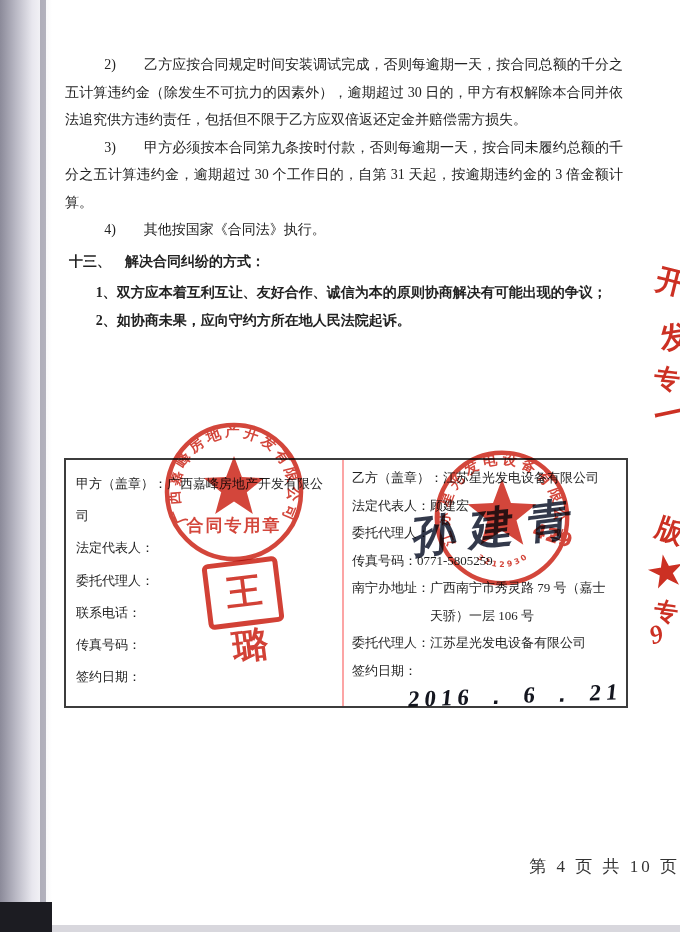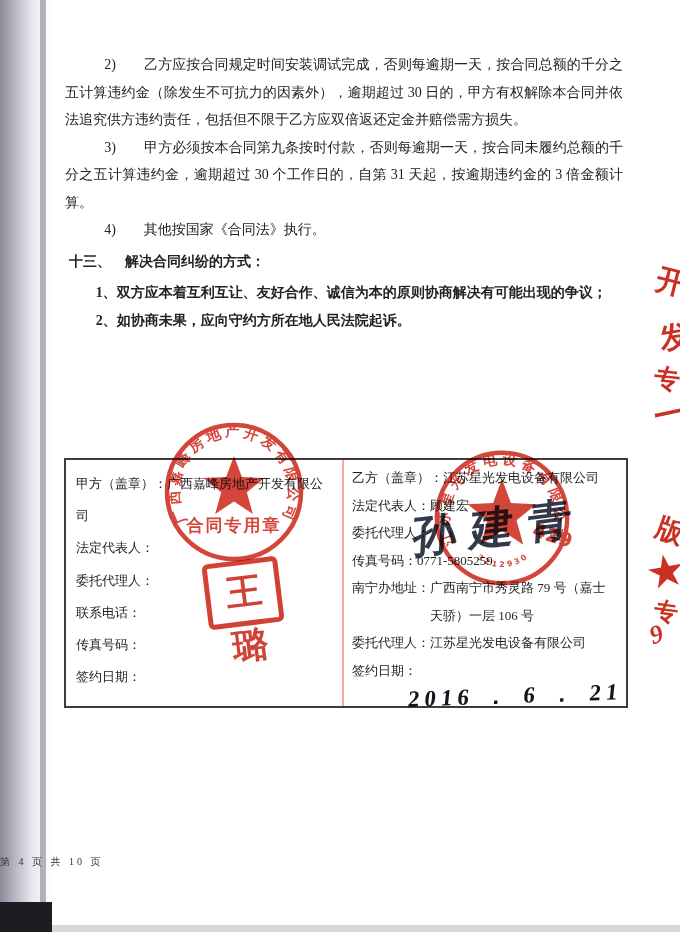--- a/index.html
+++ b/index.html
@@ -38,22 +38,22 @@
     font-family:"Liberation Serif","DejaVu Serif",serif;}
   .handwrite-sign{position:absolute;left:412px;top:498px;font-size:44px;color:#1c2337;
     transform:rotate(-7deg) skewX(-10deg);letter-spacing:14px;font-weight:600;
     font-family:"DejaVu Serif",serif;mix-blend-mode:multiply;opacity:.9;}
   .handwrite-date{position:absolute;left:408px;top:680px;font-size:23px;color:#14161f;
     transform:rotate(-2deg) skewX(-8deg);letter-spacing:5px;font-weight:600;
     mix-blend-mode:multiply;}
   .edge-frag{position:absolute;color:#cc3023;font-weight:bold;mix-blend-mode:multiply;}
   .edge-frag span{position:absolute;display:block;}
   
-  .footer{position:absolute;left:0;top:855px;width:680px;text-align:left;
-    font-size:10px;letter-spacing:3px;color:#333;}
+  .footer{position:absolute;left:0;top:855px;width:680px;text-align:right;
+    font-size:17px;letter-spacing:3px;color:#333;}
 </style>
 </head>
 <body>
 
 <div class="page">
 
   <div class="scan-left"></div>
   <div class="scan-left-line"></div>
   <div class="scan-bottom"></div>
   <div class="scan-corner"></div>

